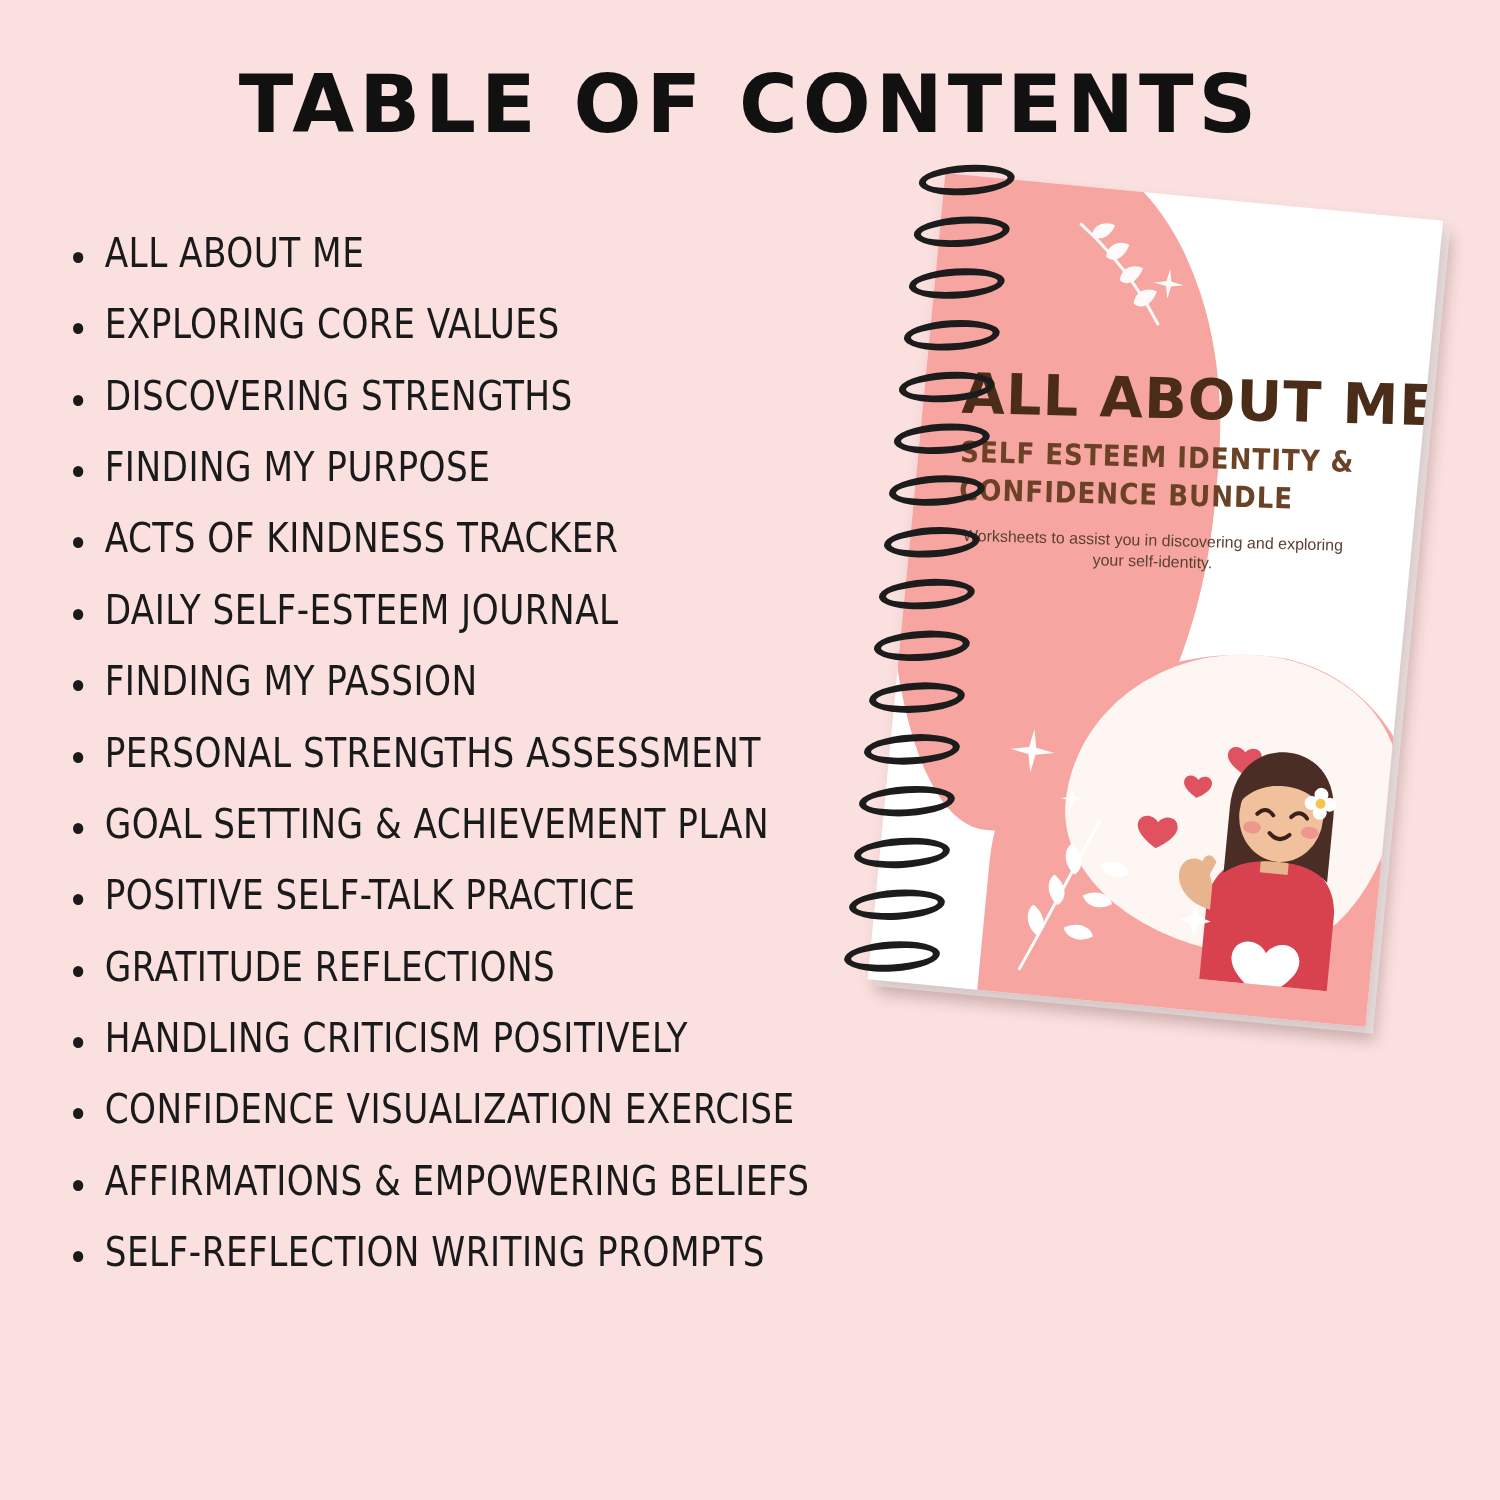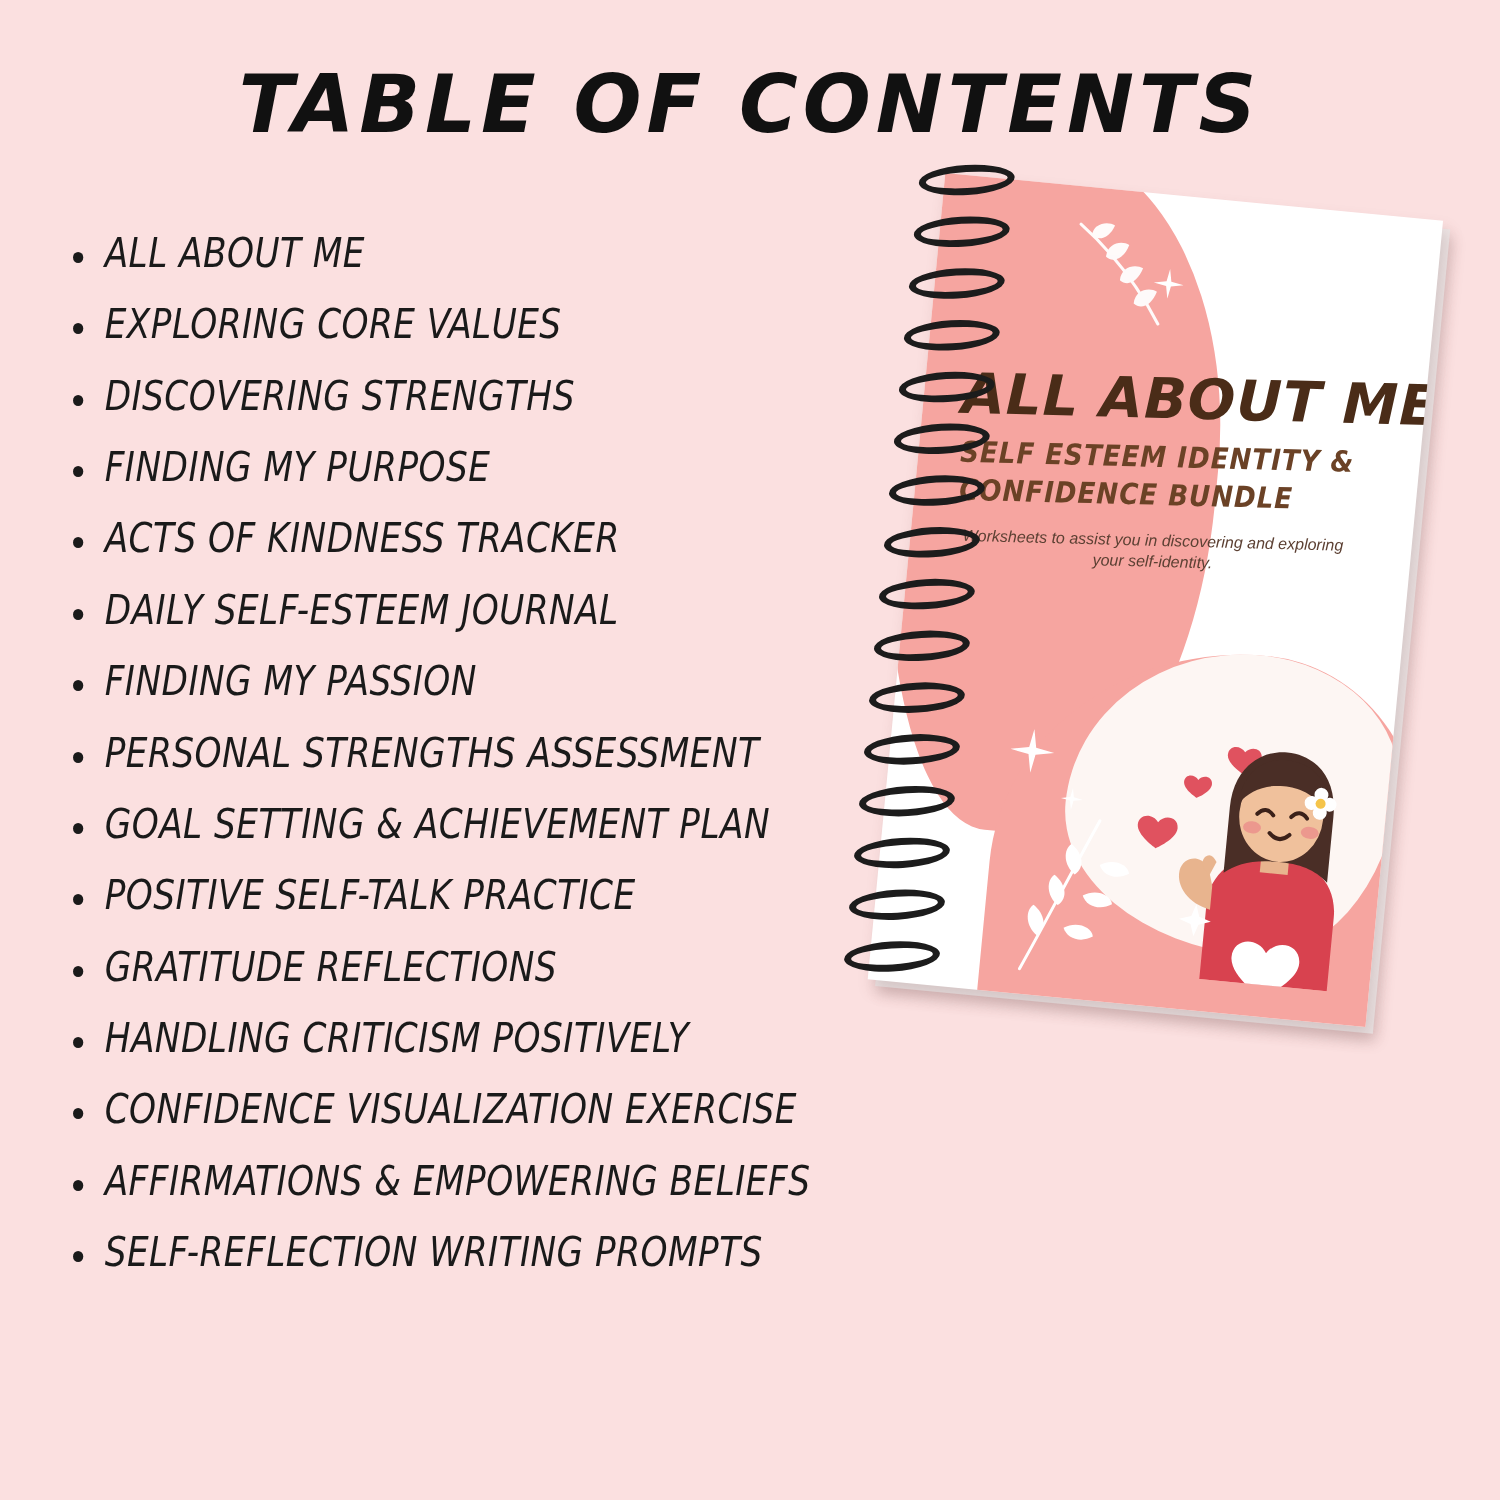--- a/index.html
+++ b/index.html
@@ -13,21 +13,20 @@
     font-family: "Liberation Sans", sans-serif;
     overflow: hidden;
     position: relative;
   }
 
   #page {
     position: relative;
     width: 1500px;
     height: 1500px;
     background: #fbe0e0;
-    font-style: italic;
   }
 
   
   #page-title {
     position: absolute;
     top: 58px;
     left: 0;
     width: 1500px;
     text-align: center;
     font-family: "DejaVu Sans", sans-serif;

